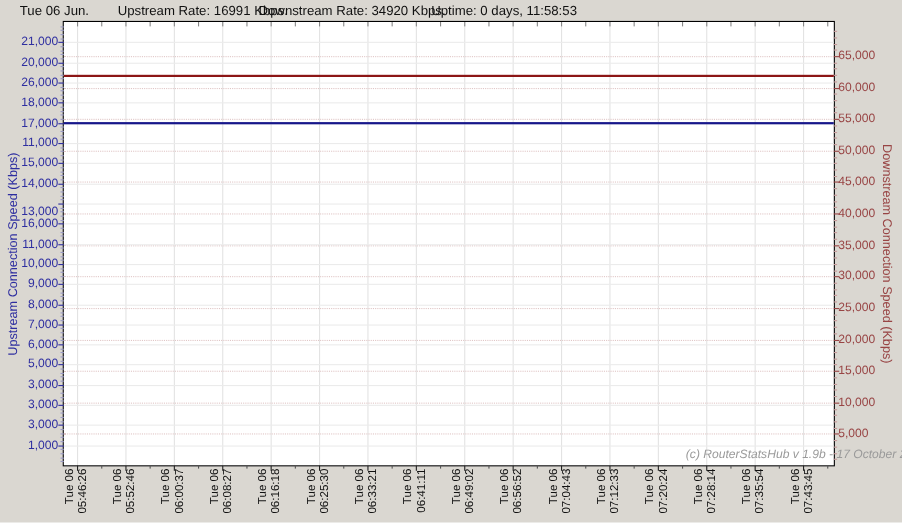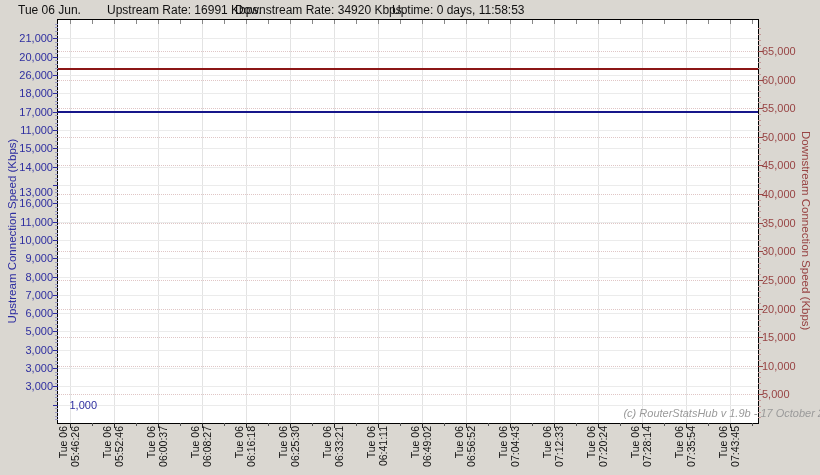--- a/index.html
+++ b/index.html
@@ -350,21 +350,21 @@
       <div class="tk" style="left: 700px; top: 13.7px; width: 3px; height: 1px; background: rgb(198, 154, 154);"></div>
       <div class="tk" style="left: 700px; top: 8px; width: 3px; height: 1px; background: rgb(198, 154, 154);"></div>
       <div class="series" style="top: 90.8px; background: rgb(22, 22, 138);"></div>
       <div class="series" style="top: 48.1px; background: rgb(140, 22, 22);"></div>
     </div>
 
   <div id="left-title" class="axis-title" style="color: rgb(46, 46, 160);">Upstream Connection Speed (Kbps)</div>
   <div id="right-title" class="axis-title" style="color: rgb(152, 68, 68);">Downstream Connection Speed (Kbps)</div>
 
   <div id="ylabels">
-      <div class="ylab" style="top: 398.7px; color: rgb(46, 46, 160); padding-left: 44px;">1,000</div>
+      <div class="ylab" style="top: 398.7px; color: rgb(46, 46, 160);">1,000</div>
       <div class="ylab" style="top: 380.4px; color: rgb(46, 46, 160);">3,000</div>
       <div class="ylab" style="top: 362px; color: rgb(46, 46, 160);">3,000</div>
       <div class="ylab" style="top: 343.7px; color: rgb(46, 46, 160);">3,000</div>
       <div class="ylab" style="top: 325.4px; color: rgb(46, 46, 160);">5,000</div>
       <div class="ylab" style="top: 307.1px; color: rgb(46, 46, 160);">6,000</div>
       <div class="ylab" style="top: 288.8px; color: rgb(46, 46, 160);">7,000</div>
       <div class="ylab" style="top: 270.5px; color: rgb(46, 46, 160);">8,000</div>
       <div class="ylab" style="top: 252.1px; color: rgb(46, 46, 160);">9,000</div>
       <div class="ylab" style="top: 233.8px; color: rgb(46, 46, 160);">10,000</div>
       <div class="ylab" style="top: 215.5px; color: rgb(46, 46, 160);">11,000</div>

